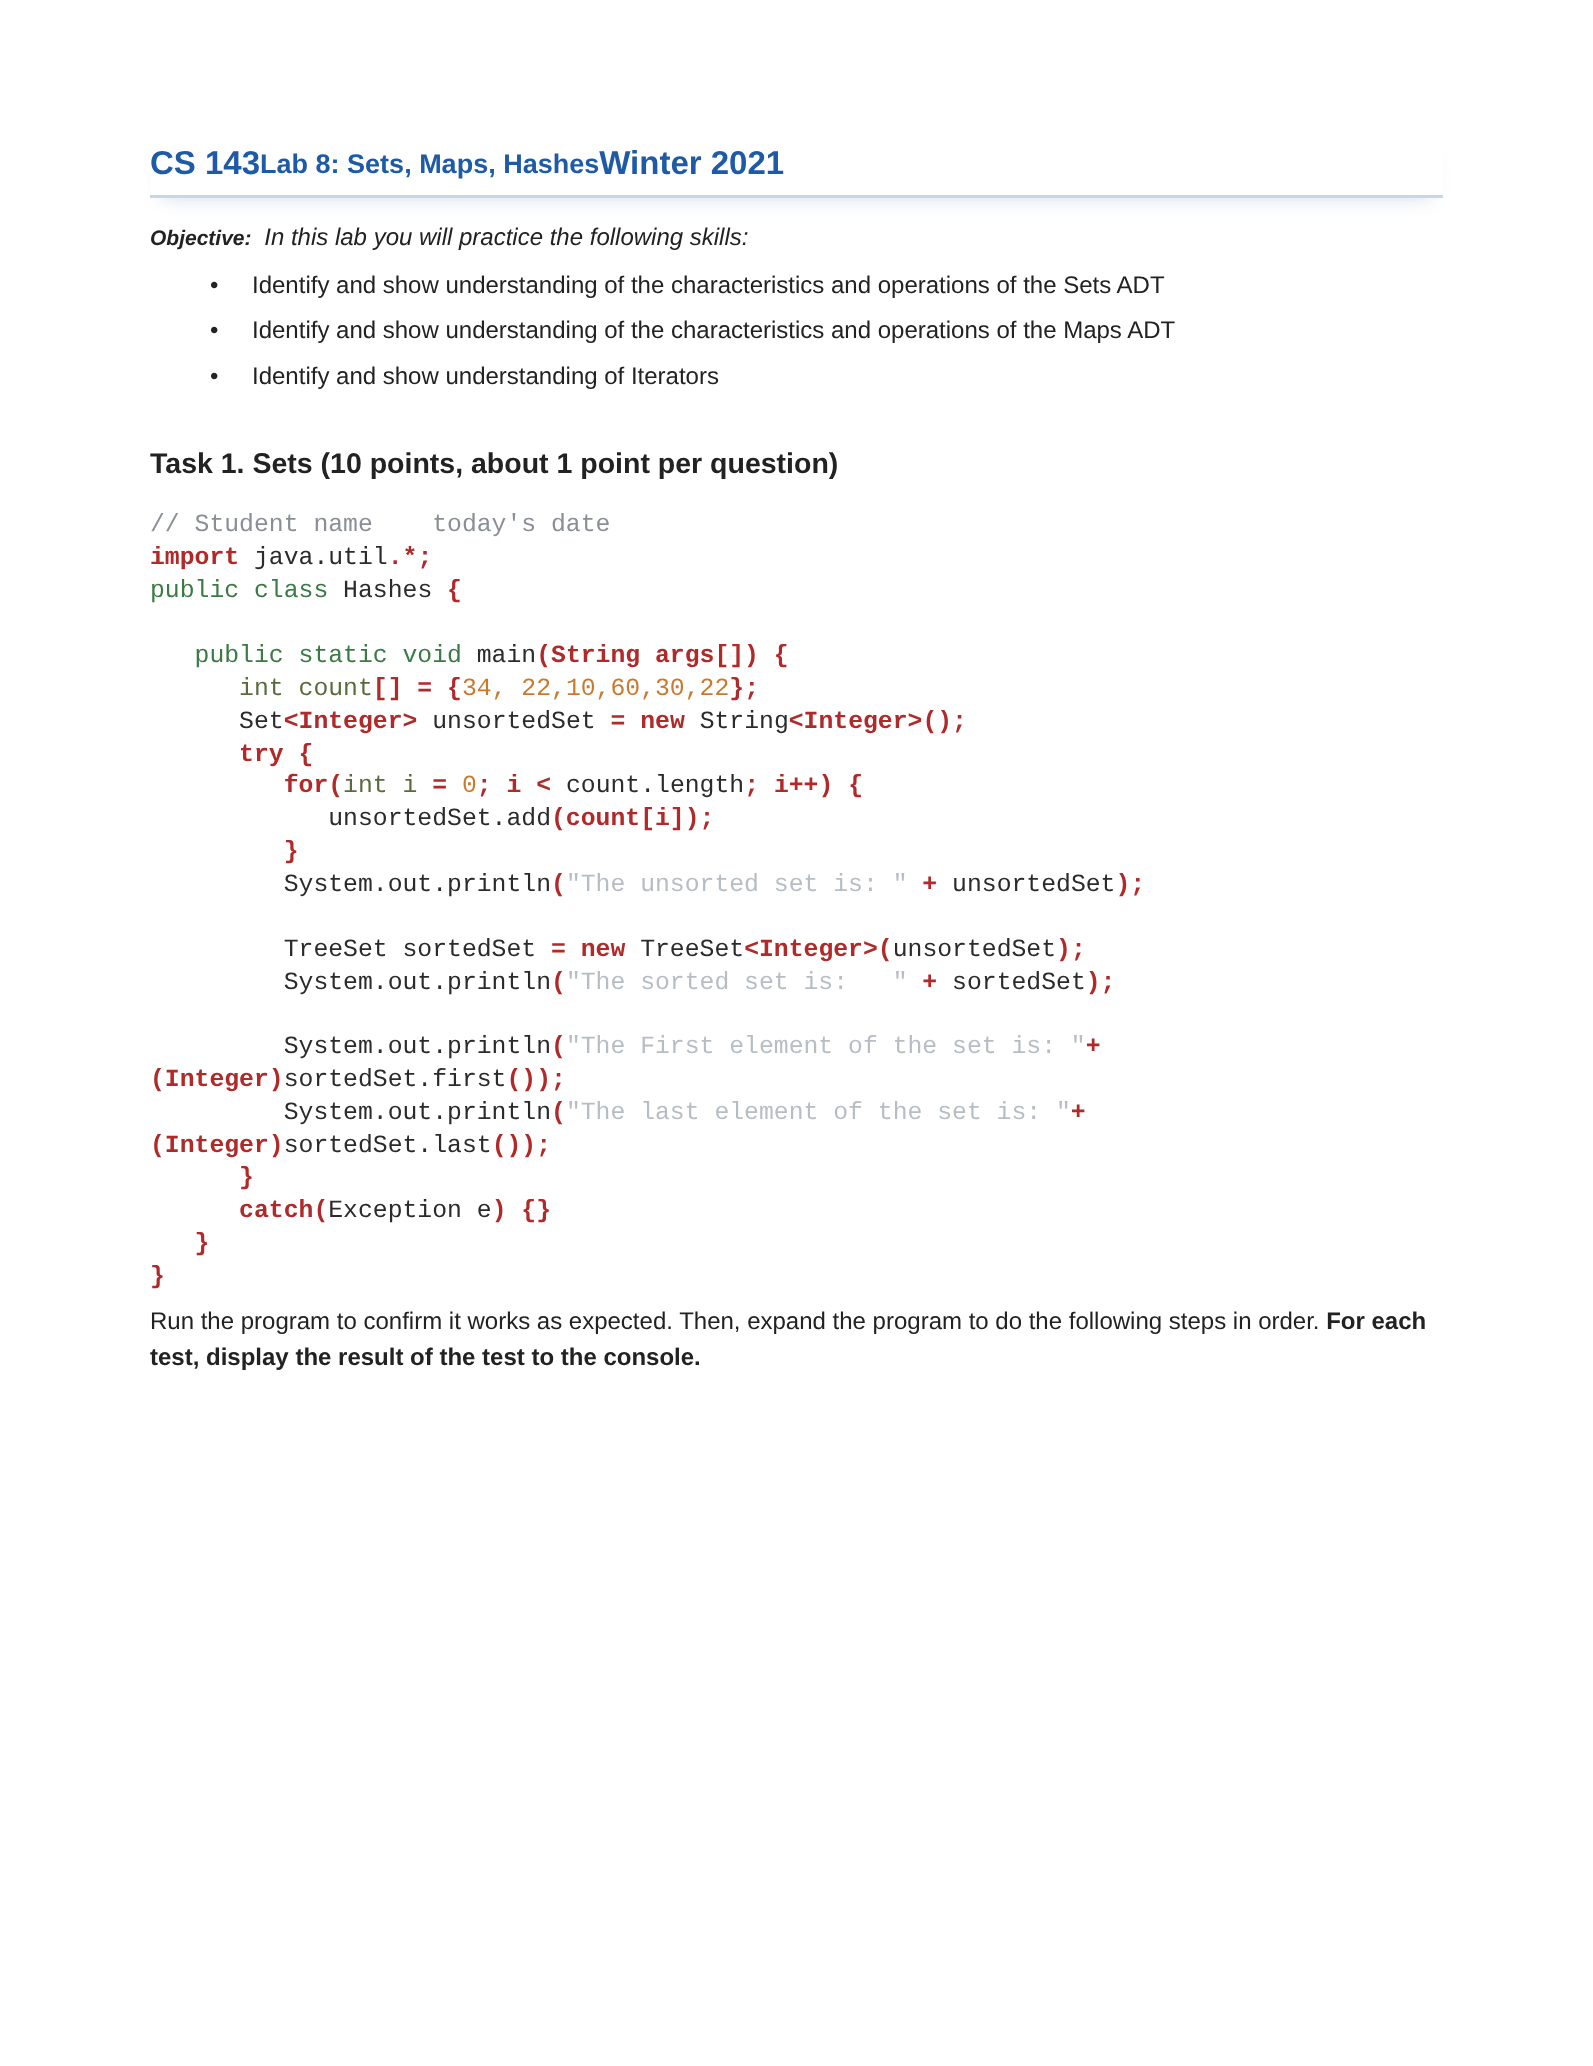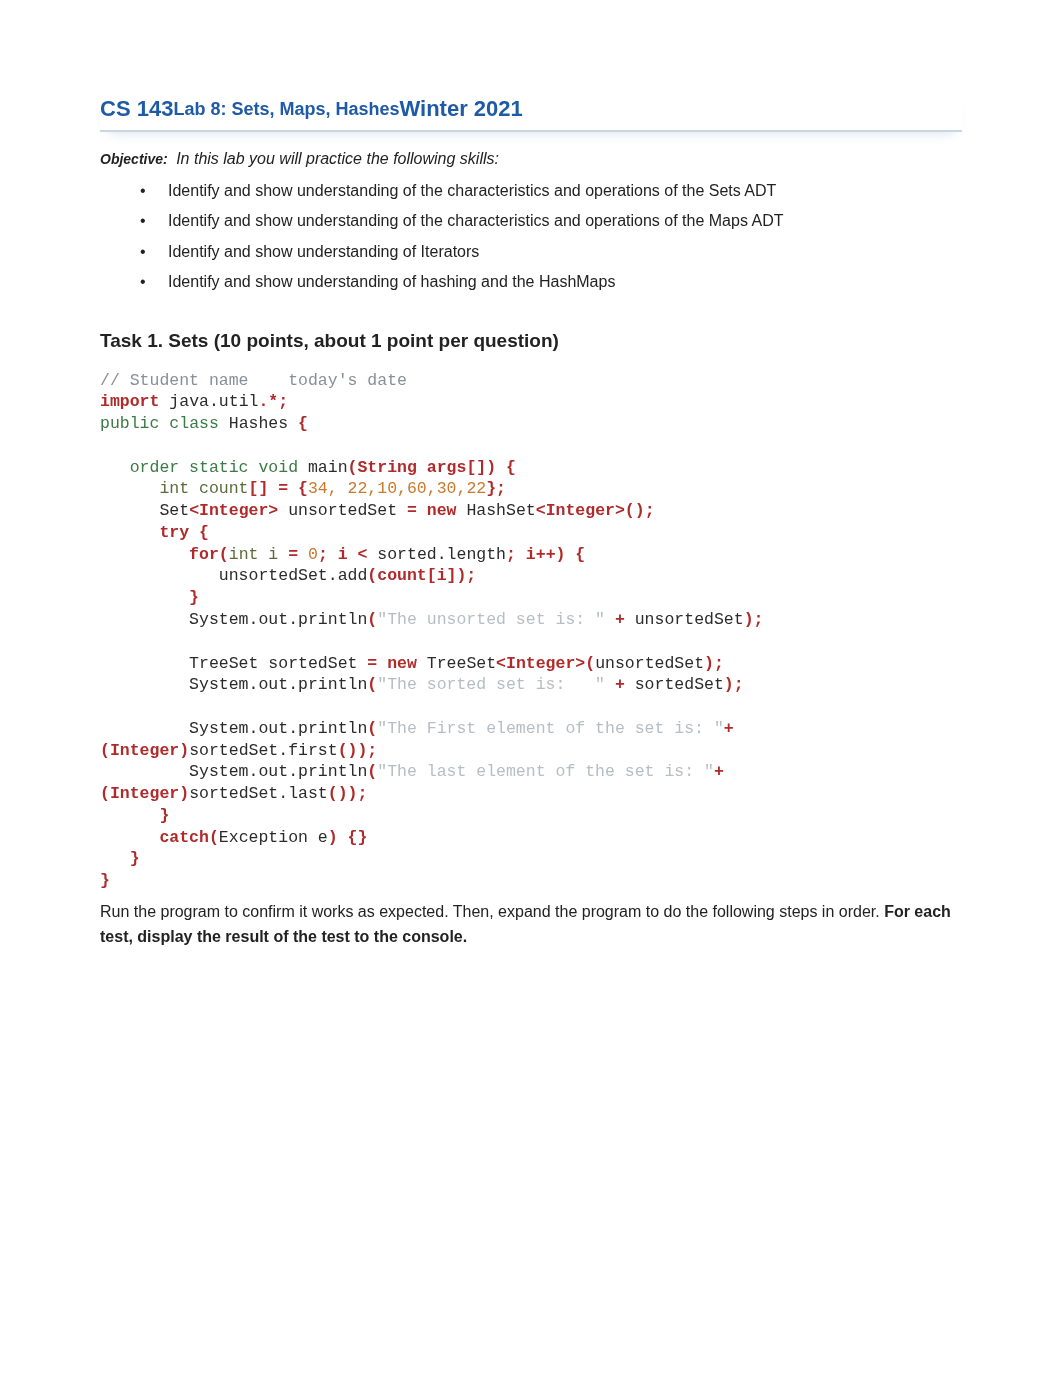--- a/index.html
+++ b/index.html
@@ -108,34 +108,33 @@
 
   <div class="objective-line">
     <span class="objective-label">Objective:</span>
     <span class="objective-text">In this lab you will practice the following skills:</span>
   </div>
 
   <ul class="bullets">
     <li>Identify and show understanding of the characteristics and operations of the Sets ADT</li>
     <li>Identify and show understanding of the characteristics and operations of the Maps ADT</li>
     <li>Identify and show understanding of Iterators</li>
-    <li>Identify and show understanding of hashing and the HashMaps</li>
   </ul>
 
   <div class="task-heading">Task 1.  Sets (10 points, about 1 point per question)</div>
 
   <div class="code-block"><span class="c-comment">// Student name    today's date</span>
 <span class="c-key">import</span><span class="black"> java.util</span><span class="c-punct">.*;</span>
 <span class="c-mod">public</span><span class="c-mod"> class</span><span class="black"> Hashes </span><span class="c-punct">{</span>
 
-<span class="c-mod">   order static void</span><span class="black"> main</span><span class="c-punct">(String args[]) {</span>
+<span class="c-mod">   public static void</span><span class="black"> main</span><span class="c-punct">(String args[]) {</span>
 <span class="c-type">      int count</span><span class="c-punct">[] = {</span><span class="c-num">34, 22,10,60,30,22</span><span class="c-punct">};</span>
-<span class="black">      Set</span><span class="c-punct">&lt;Integer&gt;</span><span class="black"> unsortedSet </span><span class="c-punct">= </span><span class="c-key">new</span><span class="black"> HashSet</span><span class="c-punct">&lt;Integer&gt;();</span>
+<span class="black">      Set</span><span class="c-punct">&lt;Integer&gt;</span><span class="black"> unsortedSet </span><span class="c-punct">= </span><span class="c-key">new</span><span class="black"> String</span><span class="c-punct">&lt;Integer&gt;();</span>
 <span class="c-key">      try {</span>
-<span class="c-key">         for(</span><span class="c-type">int i </span><span class="c-punct">= </span><span class="c-num">0</span><span class="c-punct">; i </span><span class="c-punct">&lt; </span><span class="black">sorted.length</span><span class="c-punct">; i</span><span class="c-punct">++) {</span>
+<span class="c-key">         for(</span><span class="c-type">int i </span><span class="c-punct">= </span><span class="c-num">0</span><span class="c-punct">; i </span><span class="c-punct">&lt; </span><span class="black">count.length</span><span class="c-punct">; i</span><span class="c-punct">++) {</span>
 <span class="black">            unsortedSet.add</span><span class="c-punct">(count[i]);</span>
 <span class="c-punct">         }</span>
 <span class="black">         System.out.println</span><span class="c-punct">(</span><span class="c-str">"The unsorted set is: "</span><span class="c-punct"> + </span><span class="black">unsortedSet</span><span class="c-punct">);</span>
 
 <span class="black">         TreeSet sortedSet </span><span class="c-punct">= </span><span class="c-key">new</span><span class="black"> TreeSet</span><span class="c-punct">&lt;Integer&gt;(</span><span class="black">unsortedSet</span><span class="c-punct">);</span>
 <span class="black">         System.out.println</span><span class="c-punct">(</span><span class="c-str">"The sorted set is:   "</span><span class="c-punct"> + </span><span class="black">sortedSet</span><span class="c-punct">);</span>
 
 <span class="black">         System.out.println</span><span class="c-punct">(</span><span class="c-str">"The First element of the set is: "</span><span class="c-punct">+</span>
 <span class="c-punct">(Integer)</span><span class="black">sortedSet.first</span><span class="c-punct">());</span>
 <span class="black">         System.out.println</span><span class="c-punct">(</span><span class="c-str">"The last element of the set is: "</span><span class="c-punct">+</span>

